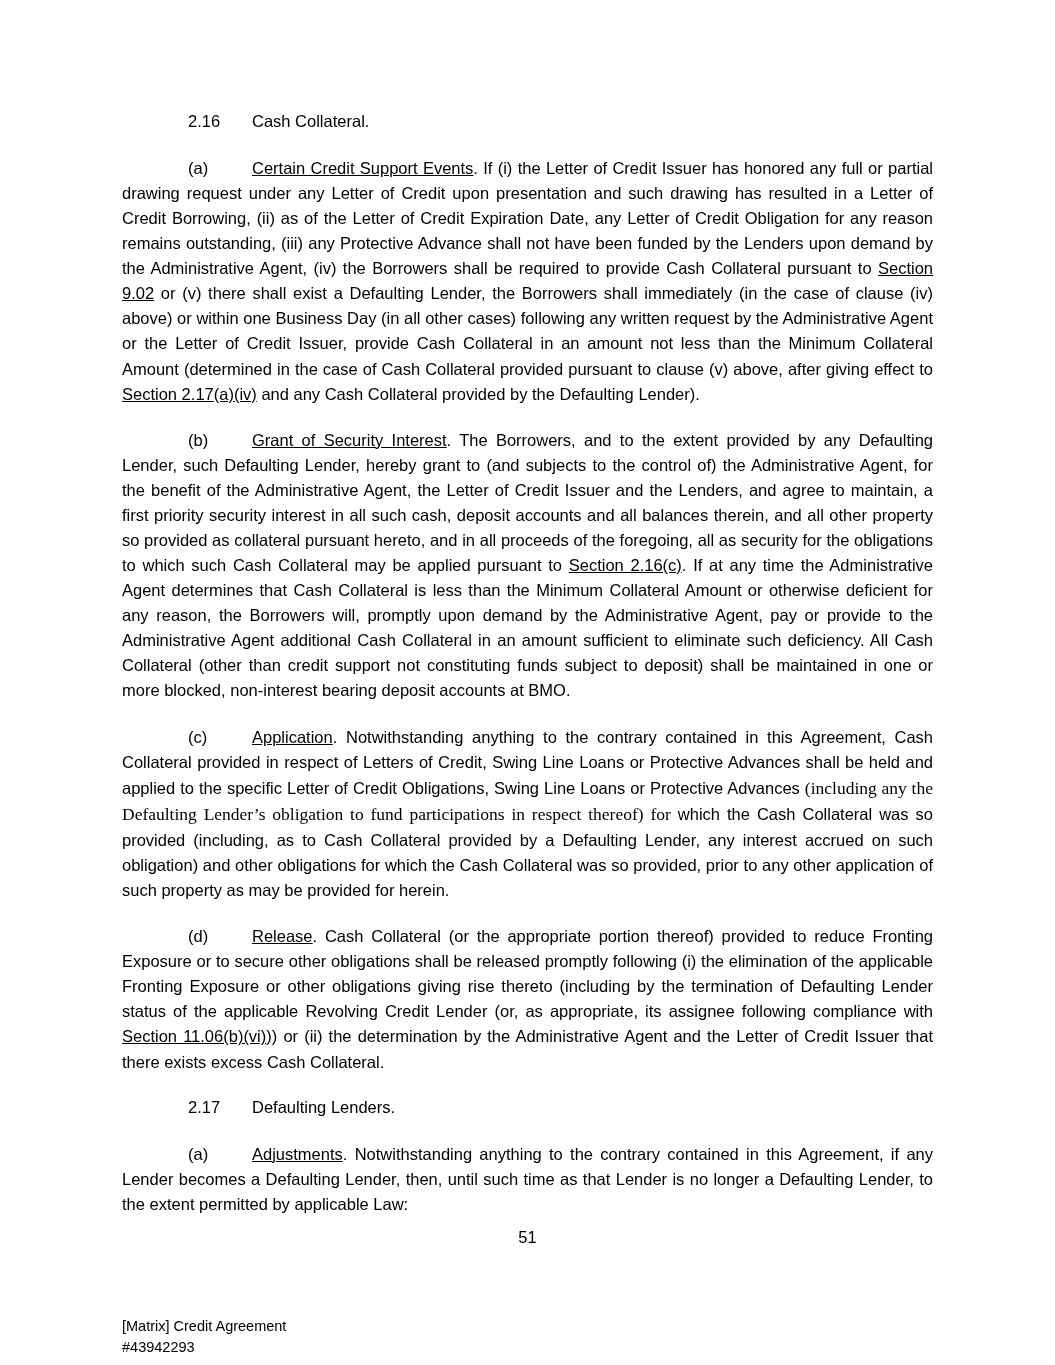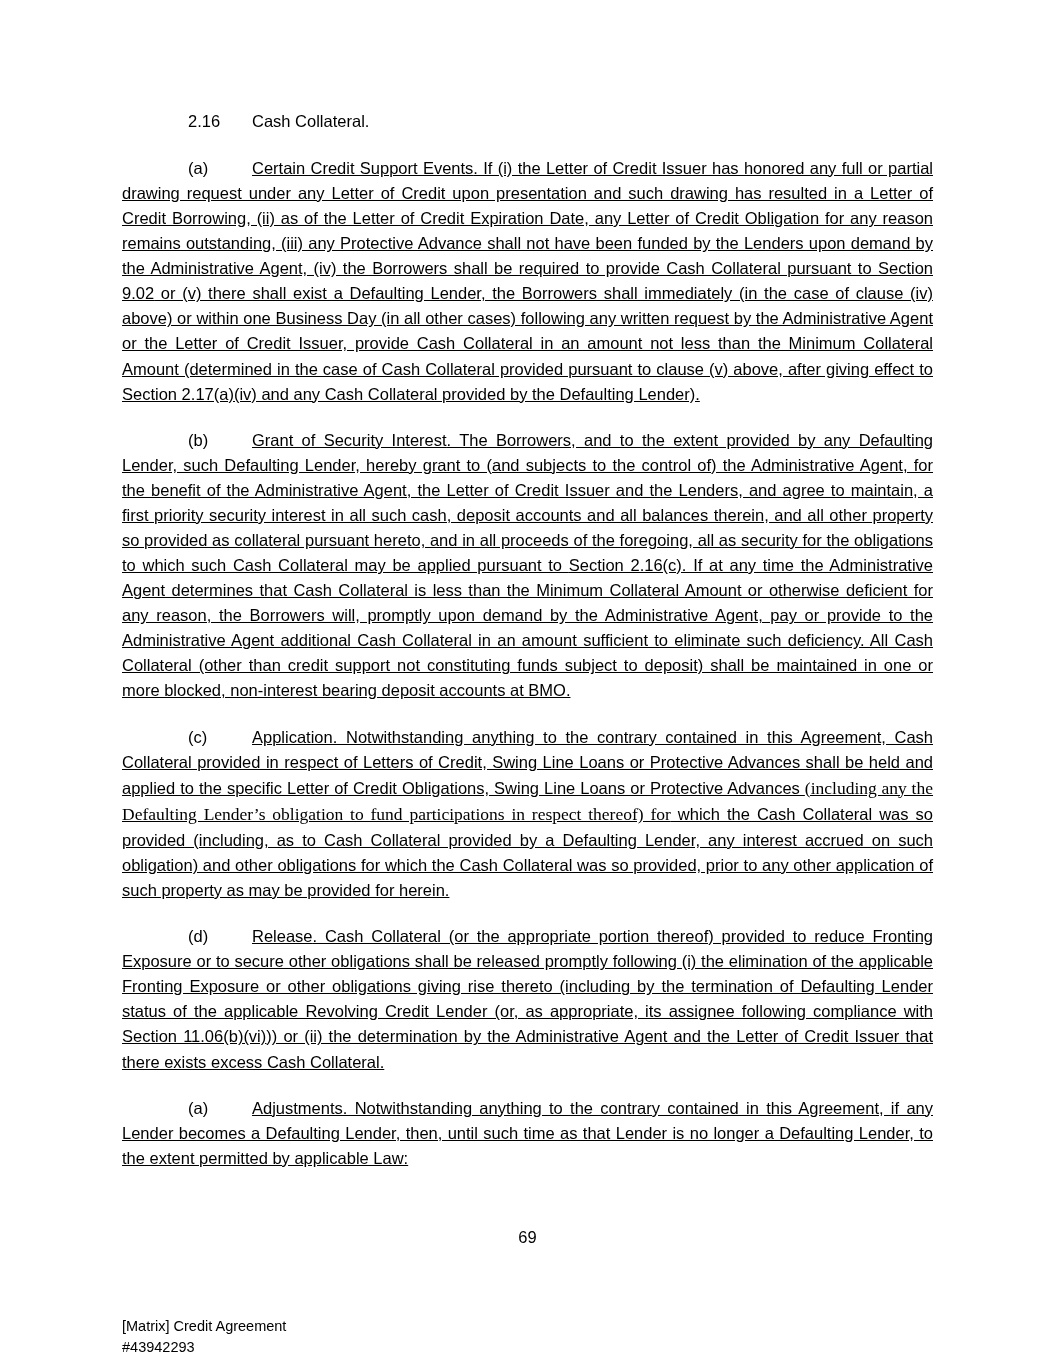--- a/index.html
+++ b/index.html
@@ -32,21 +32,20 @@
     display: inline-block;
     width: 64px;
   }
   p.body {
     font-size: 16.5px;
     line-height: 1.52;
     text-align: justify;
     margin: 0 0 21px 0;
     text-indent: 66px;
     hyphens: none;
-    text-decoration: underline;
   }
   p.body .lbl {
     display: inline-block;
     width: 64px;
     text-indent: 0;
   }
   p.sub {
     font-size: 16.5px;
     line-height: 1.52;
     text-align: justify;
@@ -102,26 +101,29 @@
   </p>
 
   <p class="body">
     <span class="lbl">(c)</span><span class="u">Application</span><span>. Notwithstanding anything to the contrary contained in this Agreement, Cash Collateral provided in respect of Letters of Credit, Swing Line Loans or Protective Advances shall be held and applied to the specific Letter of Credit Obligations, Swing Line Loans or Protective Advances </span><span class="serif">(including any the Defaulting Lender’s obligation to fund participations in respect thereof) for</span><span> which the Cash Collateral was so provided (including, as to Cash Collateral provided by a Defaulting Lender, any interest accrued on such obligation) and other obligations for which the Cash Collateral was so provided, prior to any other application of such property as may be provided for herein.</span>
   </p>
 
   <p class="body">
     <span class="lbl">(d)</span><span class="u">Release</span><span>. Cash Collateral (or the appropriate portion thereof) provided to reduce Fronting Exposure or to secure other obligations shall be released promptly following (i) the elimination of the applicable Fronting Exposure or other obligations giving rise thereto (including by the termination of Defaulting Lender status of the applicable Revolving Credit Lender (or, as appropriate, its assignee following compliance with </span><span class="u">Section 11.06(b)(vi)</span><span>)) or (ii) the determination by the Administrative Agent and the Letter of Credit Issuer that there exists excess Cash Collateral.</span>
   </p>
 
+  <div class="section-heading">
+    <span class="num">2.17</span><span>Defaulting Lenders.</span>
+  </div>
 
   <p class="body">
     <span class="lbl">(a)</span><span class="u">Adjustments</span><span>. Notwithstanding anything to the contrary contained in this Agreement, if any Lender becomes a Defaulting Lender, then, until such time as that Lender is no longer a Defaulting Lender, to the extent permitted by applicable Law:</span>
   </p>
 
 
-  <div class="page-number">69</div>
+  <div class="page-number">51</div>
 
   <div class="footer">
     <div>[Matrix] Credit Agreement</div>
     <div>#43942293</div>
   </div>
 
 </div>
 
 </body></html>

